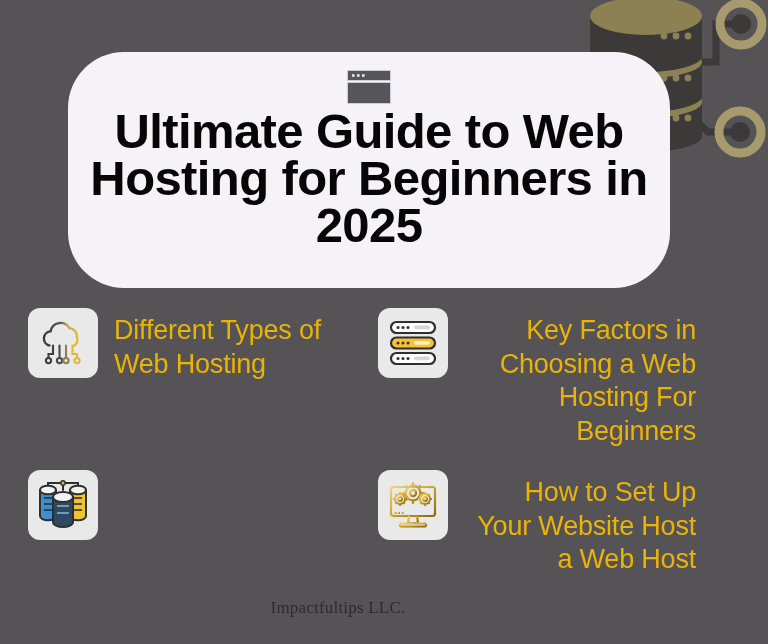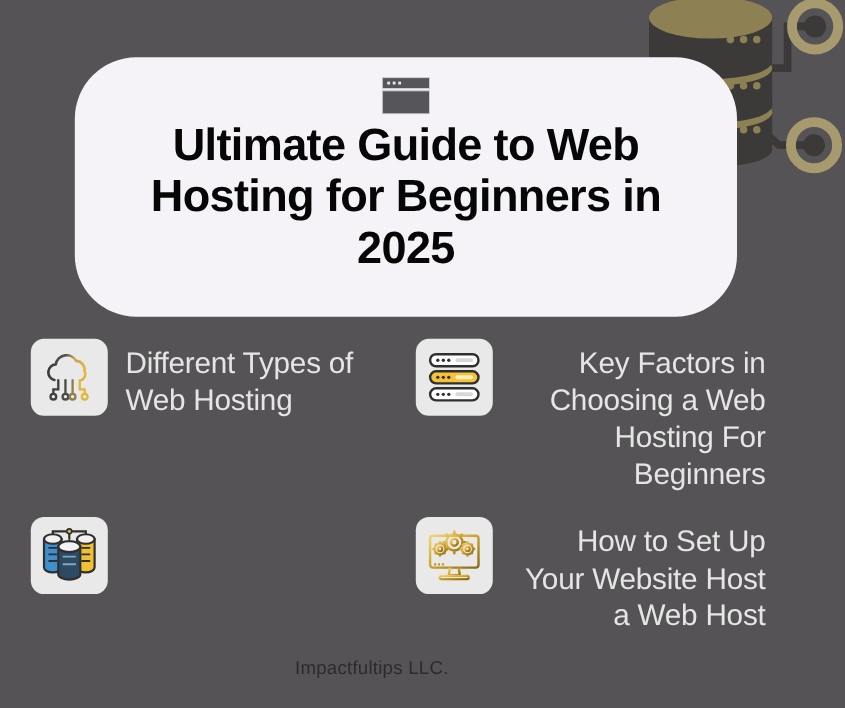--- a/index.html
+++ b/index.html
@@ -56,21 +56,21 @@
     margin-top: 4px;
     margin-bottom: 4px;
     flex: none;
   }
   .hero-title {
     margin: 0;
     text-align: center;
     color: #060606;
     font-family: "Liberation Sans", sans-serif;
     font-weight: 700;
-    font-size: 41px;
+    font-size: 49px;
     line-height: 47px;
     letter-spacing: -0.6px;
     max-width: 560px;
   }
 
   
   .features {
     position: absolute;
     left: 28px;
     top: 308px;
@@ -95,21 +95,21 @@
     align-items: center;
     justify-content: center;
     box-sizing: border-box;
   }
   .feature-icon-tile svg {
     width: 56px;
     height: 56px;
     display: block;
   }
   .feature-label {
-    color: #e5e5e5;
+    color: #eab308;
     font-family: "Liberation Sans", sans-serif;
     font-size: 27px;
     line-height: 33.5px;
     font-weight: 400;
     letter-spacing: -0.2px;
     padding-top: 6px;
   }
   .feature-right .feature-label {
     max-width: 232px;
     text-align: right;
@@ -119,21 +119,21 @@
   }
 
   
   .footer {
     position: absolute;
     left: 0;
     top: 598px;
     width: 676px;
     text-align: center;
     color: #2c2c2c;
-    font-family: Liberation Sans, sans-serif;
+    font-family: Liberation Serif, serif;
     font-size: 17px;
     letter-spacing: 0.2px;
   }
 </style>
 </head>
 <body>
 
 <div id="poster">
 
   <svg class="deco-db" viewBox="0 0 200 180" xmlns="http://www.w3.org/2000/svg" aria-hidden="true">

